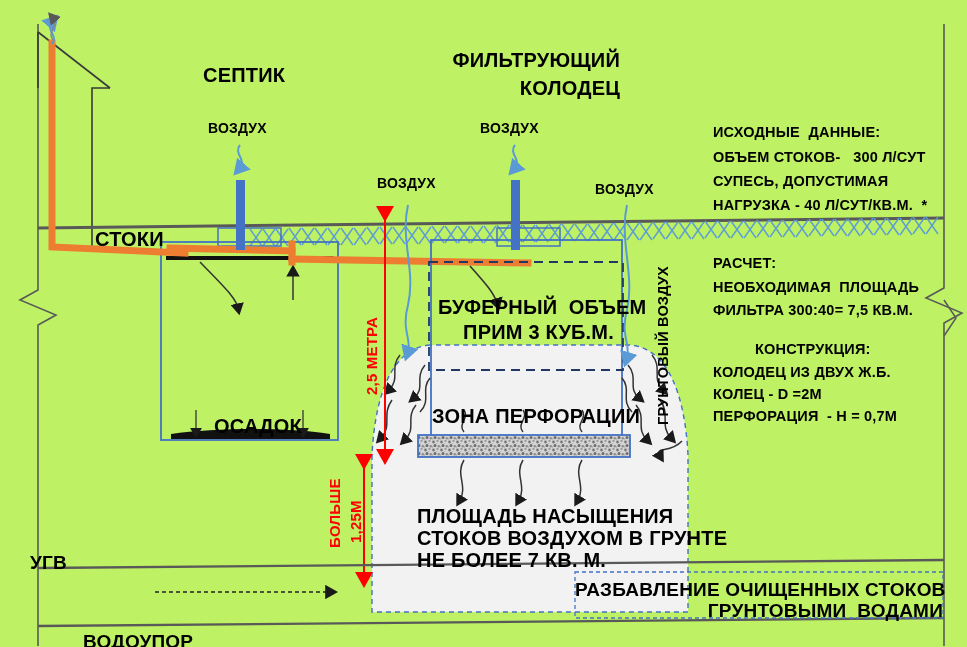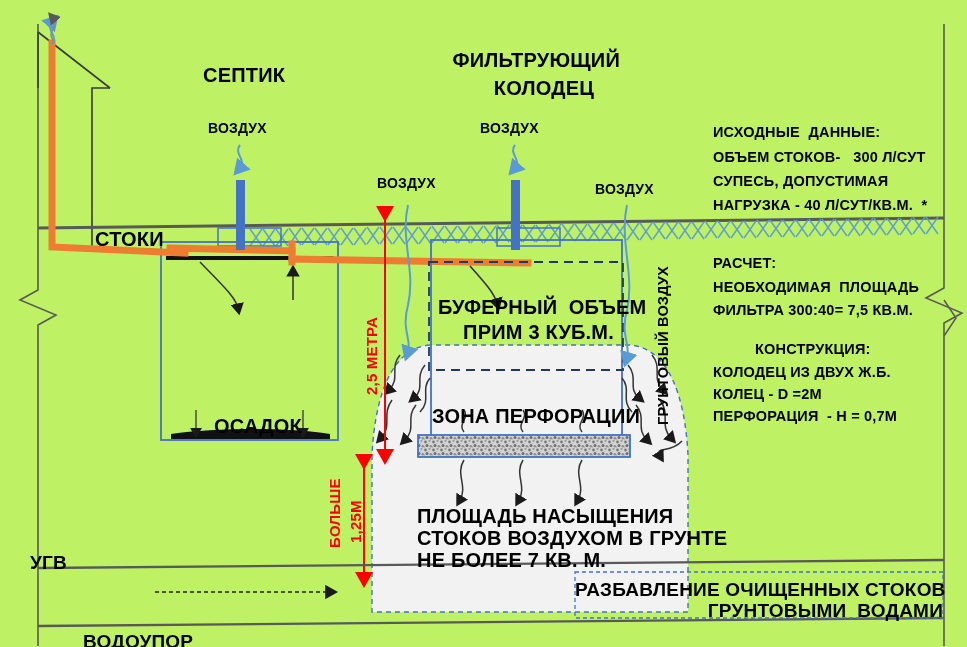--- a/index.html
+++ b/index.html
@@ -175,21 +175,21 @@
       <rect x="575" y="572" width="368" height="46" fill="none" stroke="#4472C4" stroke-width="1.3" stroke-dasharray="4,3"></rect>
     </g>
 
     <g stroke="#595959" stroke-width="1.5" fill="none">
       <path d="M944,300 L956,318 L944,336"></path>
     </g>
   </svg>
 
   <div class="lbl t-title" style="left:203px; top:62px;">СЕПТИК</div>
   <div class="lbl t-title ctr" style="left:430px; top:47px; width:190px;">ФИЛЬТРУЮЩИЙ</div>
-  <div class="lbl t-title ctr" style="left:404px; top:75px; width:190px;">КОЛОДЕЦ</div>
+  <div class="lbl t-title ctr" style="left:430px; top:75px; width:190px;">КОЛОДЕЦ</div>
 
   <div class="lbl t-air" style="left:208px; top:119px;">ВОЗДУХ</div>
   <div class="lbl t-air" style="left:480px; top:119px;">ВОЗДУХ</div>
   <div class="lbl t-air" style="left:377px; top:174px;">ВОЗДУХ</div>
   <div class="lbl t-air" style="left:595px; top:180px;">ВОЗДУХ</div>
 
   <div class="lbl t-box" style="left:95px; top:226px;">СТОКИ</div>
   <div class="lbl t-box" style="left:214px; top:413px;">ОСАДОК</div>
 
   <div class="lbl t-box ctr" style="left:438px; top:294px; width:176px;">БУФЕРНЫЙ  ОБЪЕМ</div>

